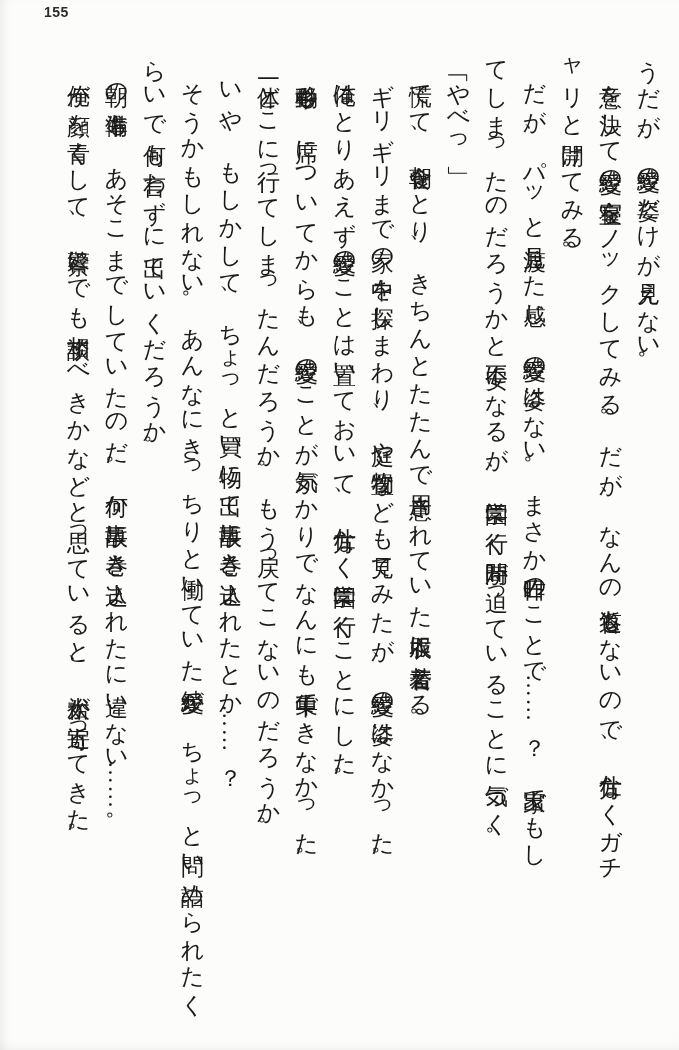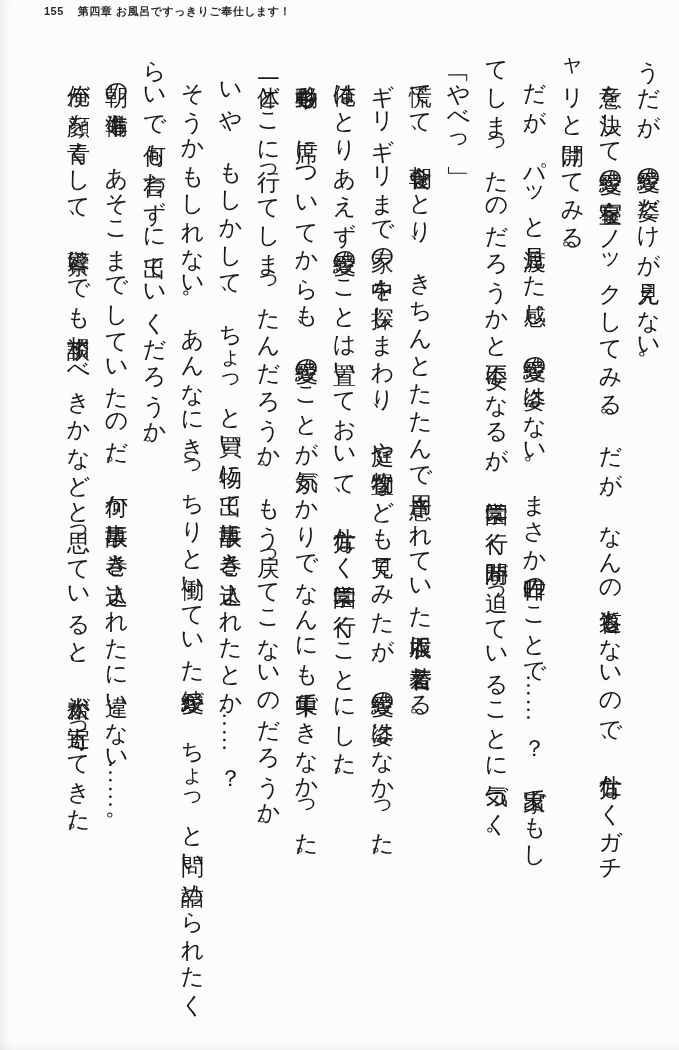--- a/index.html
+++ b/index.html
@@ -20,23 +20,23 @@
     color: #1d1d1d;
     font-family: "Liberation Serif", "DejaVu Serif", serif;
     box-shadow: inset 10px 0 14px -10px rgba(0,0,0,0.10), inset 0 -10px 14px -10px rgba(0,0,0,0.06);
   }
   .page-header {
     position: absolute;
     top: 4px;
     left: 44px;
     display: flex;
     align-items: baseline;
-    gap: 14px;
+    gap: 2px;
     font-family: "Liberation Sans", "DejaVu Sans", sans-serif;
-    font-size: 11px;
+    font-size: 14px;
     font-weight: 600;
     color: #2b2b2b;
     letter-spacing: 0.5px;
     white-space: nowrap;
   }
   .page-body {
     position: absolute;
     top: 44px;
     right: 12px;
     height: 1002px;
@@ -56,21 +56,20 @@
     text-indent: 1em;
   }
 </style>
 </head>
 <body>
 
 <div class="page">
 
   <div class="page-header">
     <span>155</span>
-    <span>第四章 お風呂ですっきりご奉仕します！</span>
   </div>
 
   <div class="page-body">
     <div class="line">うだが、綾愛の姿だけが見えない。</div>
     <div class="line indent">意を決して綾愛の寝室をノックしてみる。だが、なんの返答もないので、仕方なくガチ</div>
     <div class="line">ャリと開けてみる。</div>
     <div class="line indent">だが、パッと見渡した感じ、綾愛の姿はない。まさか昨日のことで……？　家出でもし</div>
     <div class="line">てしまったのだろうかと不安になるが、学園に行く時間が迫っていることに気づく。</div>
     <div class="line indent">「やべっ」</div>
     <div class="line indent">慌てて、朝食をとり、きちんとたたんで用意されていた衣服に着替える。</div>

